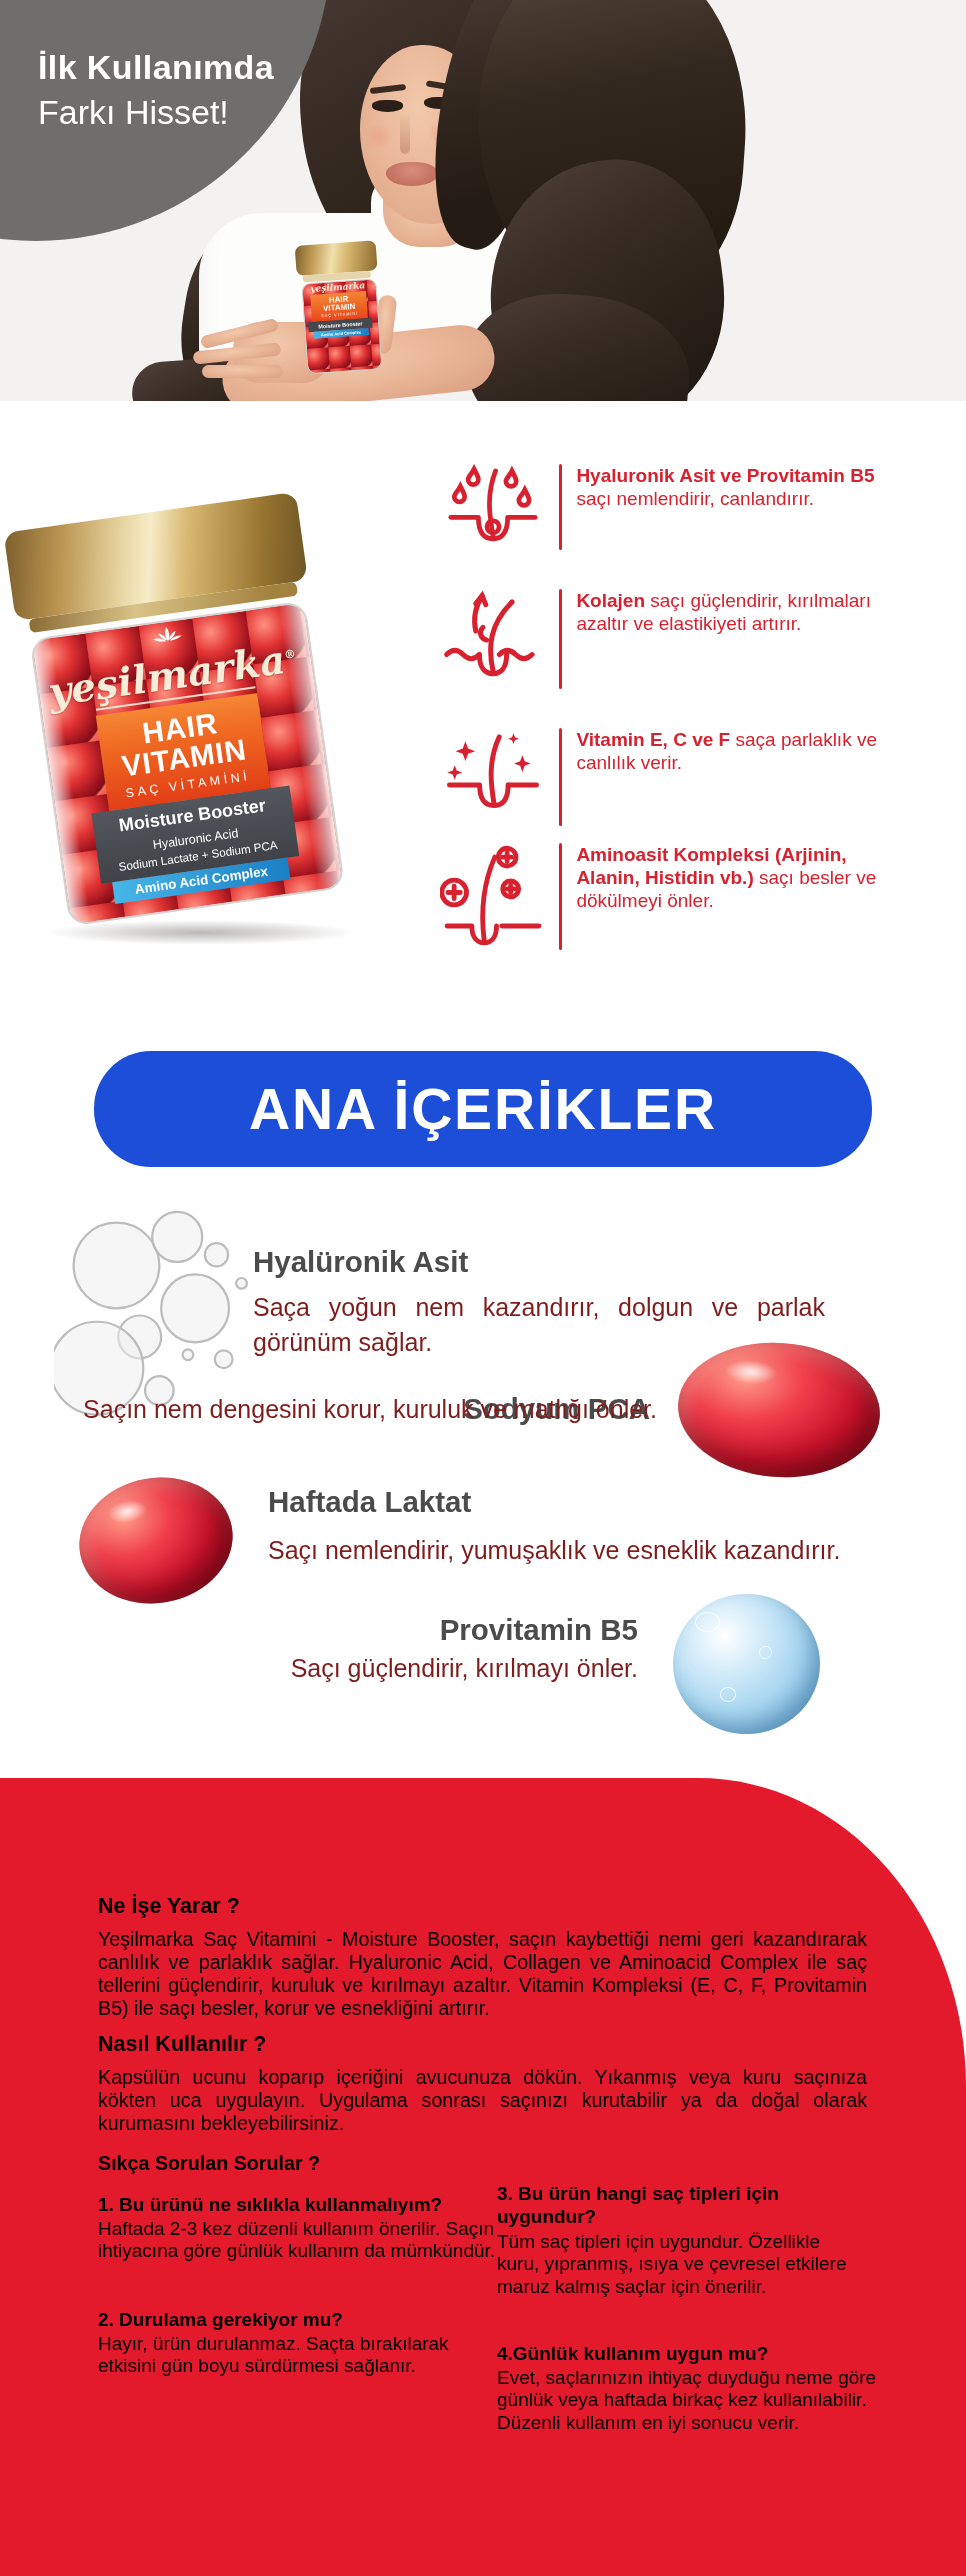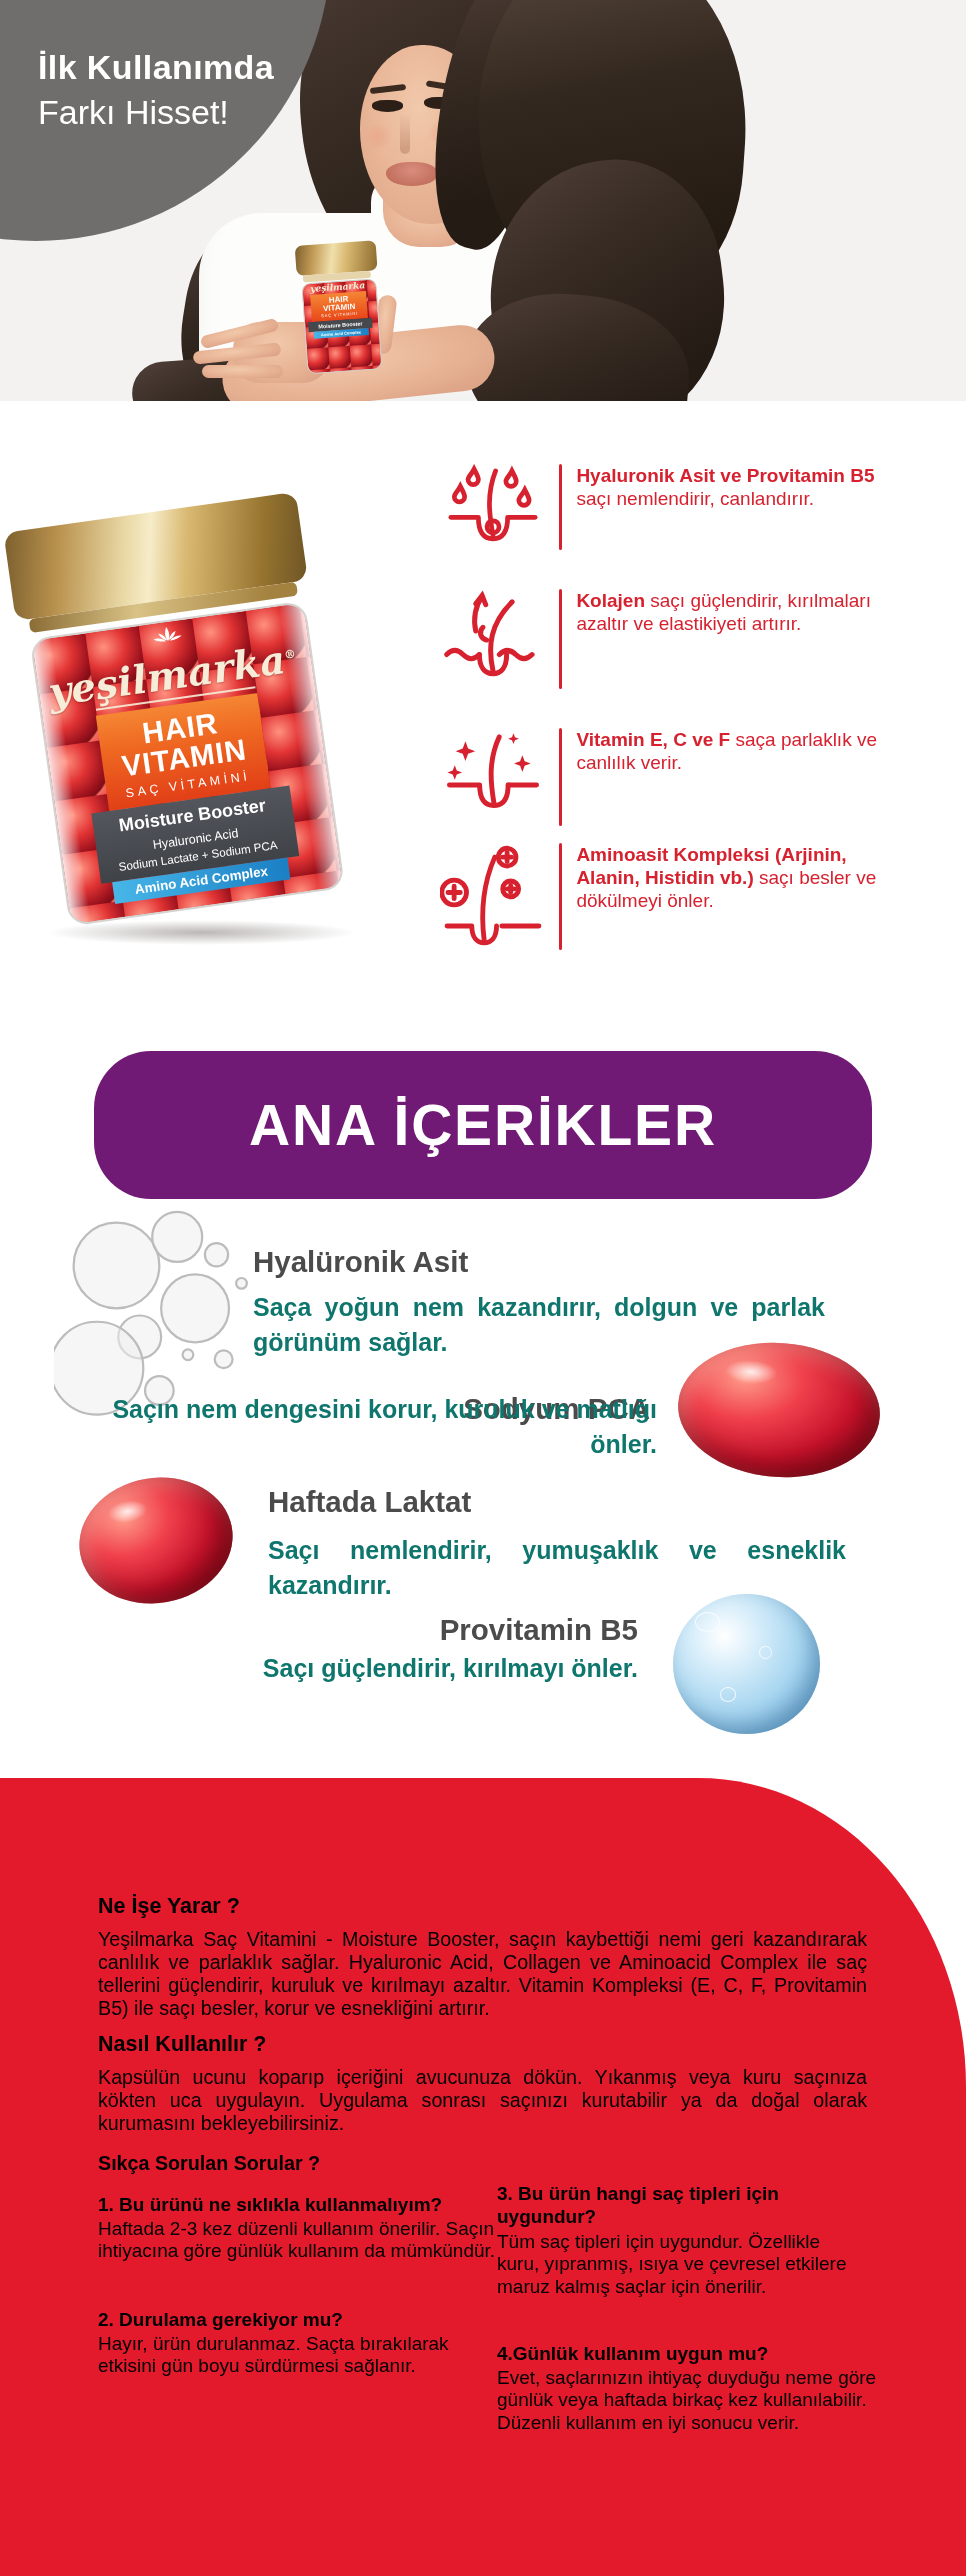--- a/index.html
+++ b/index.html
@@ -100,26 +100,26 @@
   #jar-shadow{left:45px;top:919px;width:313px;height:25px;border-radius:50%;
      background:radial-gradient(ellipse,rgba(60,50,45,.35) 0%,rgba(60,50,45,0) 70%);}
 
   .feature-row{left:440px;width:508px;display:flex;align-items:flex-start;}
   .feature-icon{width:106px;flex:0 0 106px;display:flex;justify-content:center;}
   .feature-div{width:3.6px;background:#d7212f;border-radius:1.8px;margin:0 14.3px 0 12.5px;align-self:stretch;}
   .feature-text{width:304px;font-size:19px;line-height:23px;color:#d7212f;}
   .feature-text b{font-weight:bold;}
 
   
-  #banner{left:94px;top:1051px;width:778px;height:148px;background:#701a75;border-radius:57px;
+  #banner{left:94px;top:1051px;width:778px;height:116px;background:#1d4ed8;border-radius:57px;
      display:flex;align-items:center;justify-content:center;color:#fff;font-size:57px;font-weight:bold;letter-spacing:1.8px;}
 
   
   .ing-name{font-size:29.5px;font-weight:bold;color:#4b4b4b;}
-  .ing-desc{font-size:25px;line-height:35px;color:#0f766e;font-weight:bold;}
+  .ing-desc{font-size:25px;line-height:35px;color:#7f1d1d;}
   #ing1-name{left:253px;top:1245px;}
   #ing1-desc{left:253px;top:1290px;width:572px;text-align:justify;}
   #ing2-name{left:95px;top:1392px;width:555px;text-align:right;}
   #ing2-desc{left:67px;top:1392px;width:590px;text-align:right;}
   #ing3-name{left:268px;top:1485px;}
   #ing3-desc{left:268px;top:1521px;width:578px;text-align:justify;margin-top:12px;}
   #ing4-name{left:83px;top:1613px;width:555px;text-align:right;}
   #ing4-desc{left:83px;top:1651px;width:555px;text-align:right;}
 
   .egg{border-radius:50%;background:radial-gradient(ellipse at 32% 28%,#ff9b8a 0%,#f0404c 30%,#c6122b 60%,#8c0a1c 88%,#6f0814 100%);

